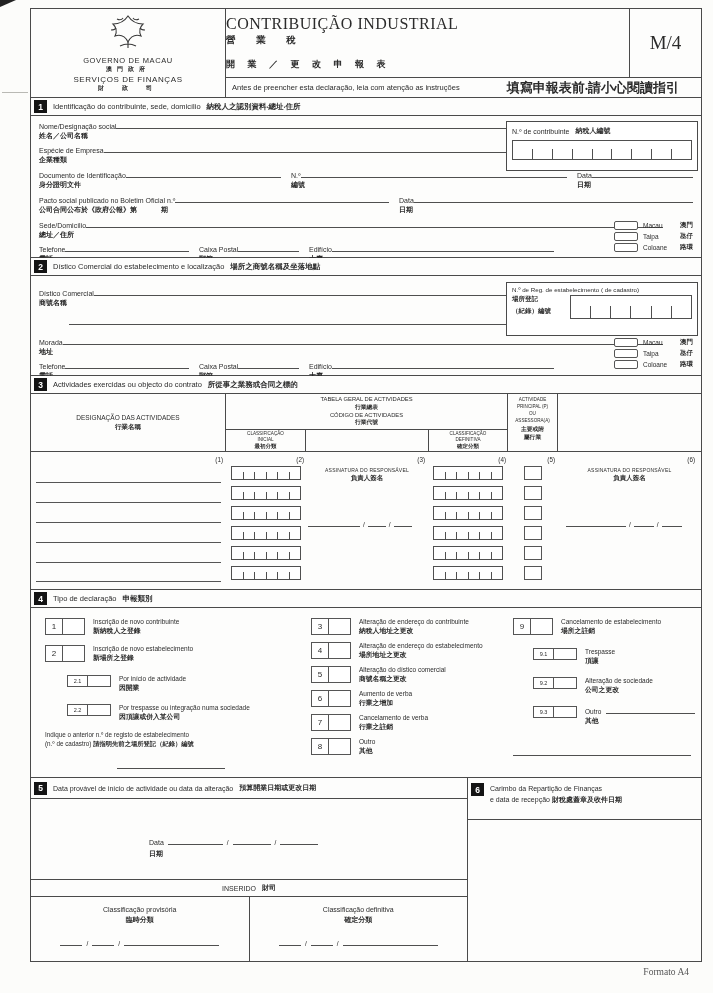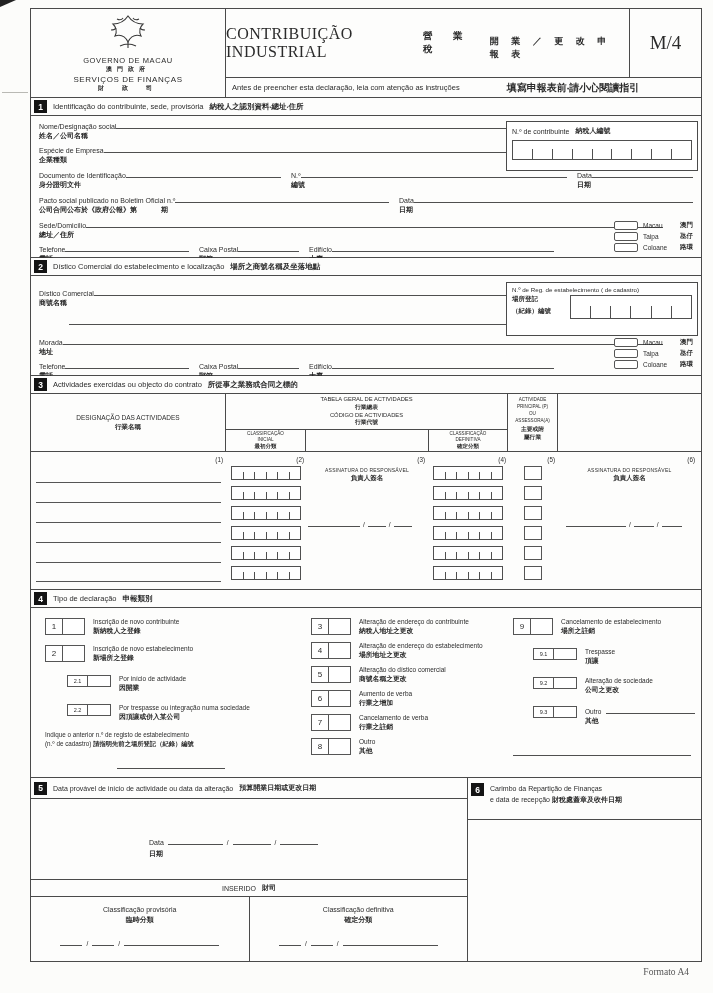--- a/index.html
+++ b/index.html
@@ -53,39 +53,39 @@
             </g>
           </svg>
         </span>
         <div style="font-size:7.5px;letter-spacing:.6px;margin-top:1px;">GOVERNO DE MACAU</div>
         <div class="zh" style="font-size:6px;letter-spacing:5px;">澳門政府</div>
         <div style="font-size:8px;letter-spacing:.6px;margin-top:1px;">SERVIÇOS DE FINANÇAS</div>
         <div class="zh" style="font-size:6px;letter-spacing:6px;">財　政　司</div>
       </div>
       <div style="flex:1;display:flex;flex-direction:column;">
         <div style="display:flex;height:70px;border-bottom:1px solid #4a4a4a;">
-          <div style="flex:1;display:flex;flex-direction:row;align-items:center;justify-content:center;">
+          <div style="flex:1;display:flex;flex-direction:column;align-items:flex-start;justify-content:center;">
             <div class="serif" style="font-size:16px;letter-spacing:.5px;">CONTRIBUIÇÃO INDUSTRIAL</div>
             <div class="zh" style="font-size:9.5px;letter-spacing:9px;margin:1px 0;">營 業 稅</div>
             <div class="zh" style="font-size:9px;letter-spacing:5px;margin-top:10px;">開 業 ／ 更 改 申 報 表</div>
           </div>
           <div style="flex:0 0 72px;border-left:1px solid #4a4a4a;display:flex;align-items:center;justify-content:center;">
             <span class="serif" style="font-size:19px;">M/4</span>
           </div>
         </div>
         <div style="height:19px;display:flex;align-items:center;gap:8px;padding-left:6px;">
           <span style="font-size:7.5px;">Antes de preencher esta declaração, leia com atenção as instruções</span>
-          <span class="zh" style="font-size:10px;padding-left:39px;">填寫申報表前‧請小心閱讀指引</span>
+          <span class="zh" style="font-size:13px;padding-left:39px;">填寫申報表前‧請小心閱讀指引</span>
         </div>
       </div>
     </div>
 
     <div class="blk bar">
       <span class="nb">1</span>
-      <span>Identificação do contribuinte, sede, provisória</span>
+      <span>Identificação do contribuinte, sede, domicílio</span>
       <span class="zh">納稅人之認別資料‧總址‧住所</span>
     </div>
 
     <div class="blk" style="height:142px;padding:5px 8px 0 8px;">
       <div style="position:absolute;right:3px;top:5px;width:192px;height:50px;border:1px solid #4a4a4a;padding:4px 5px;background:#fff;">
         <div style="display:flex;gap:6px;align-items:center;">
           <span style="font-size:7px;">N.º de contribuinte</span>
           <span class="zh" style="font-size:7px;">納稅人編號</span>
         </div>
         <div class="seg" style="height:20px;margin-top:4px;">

